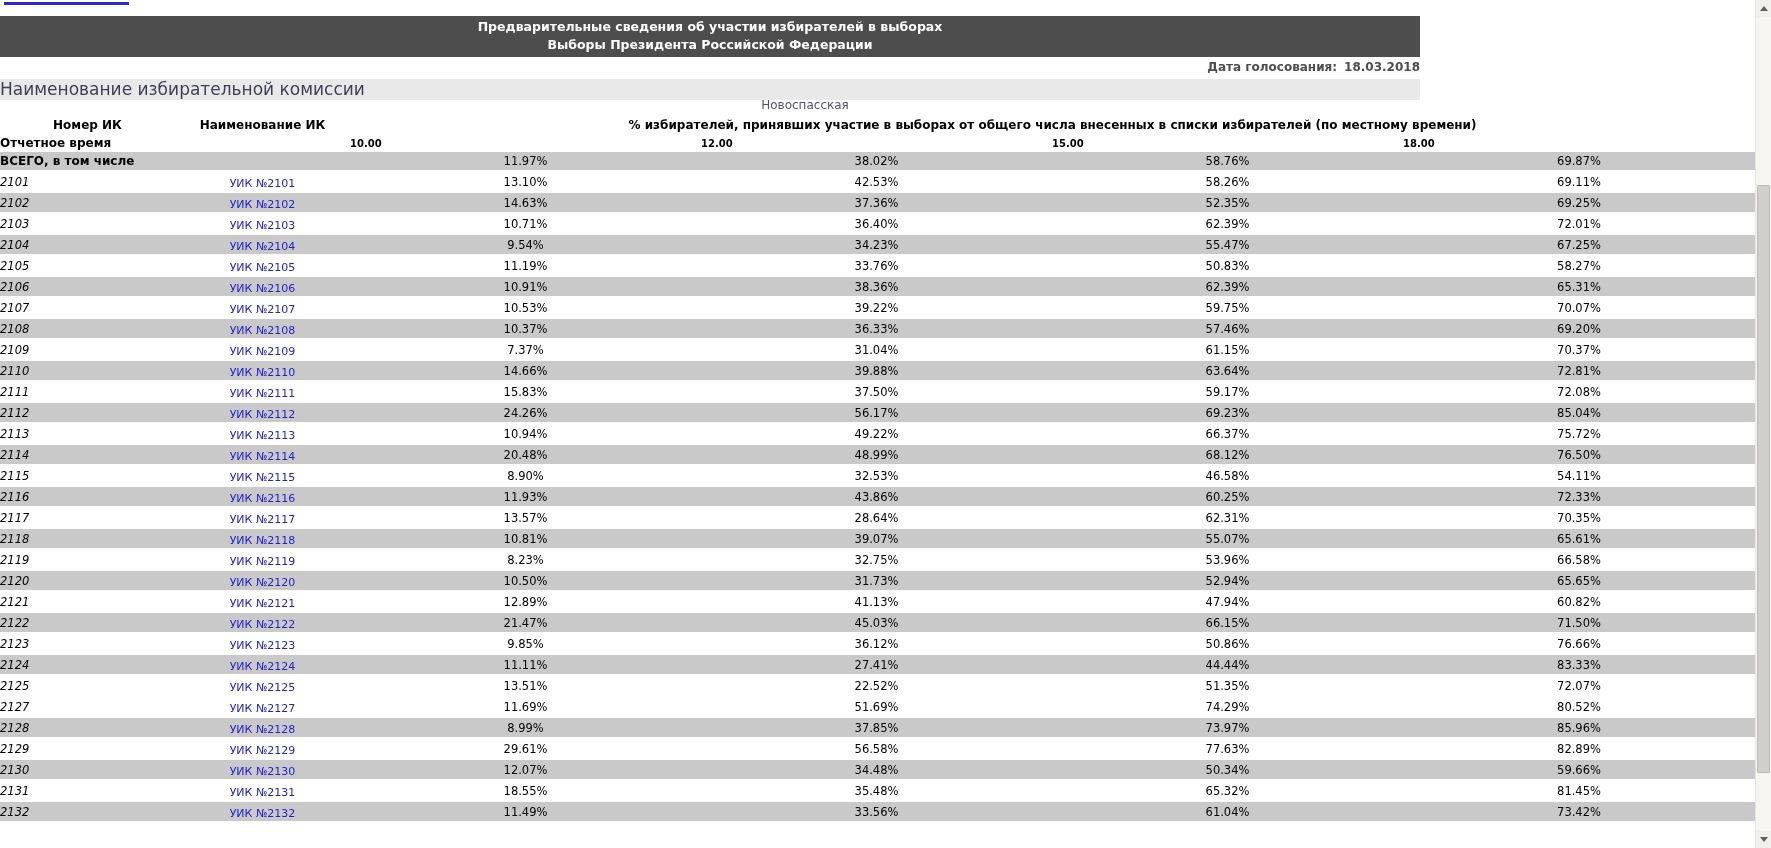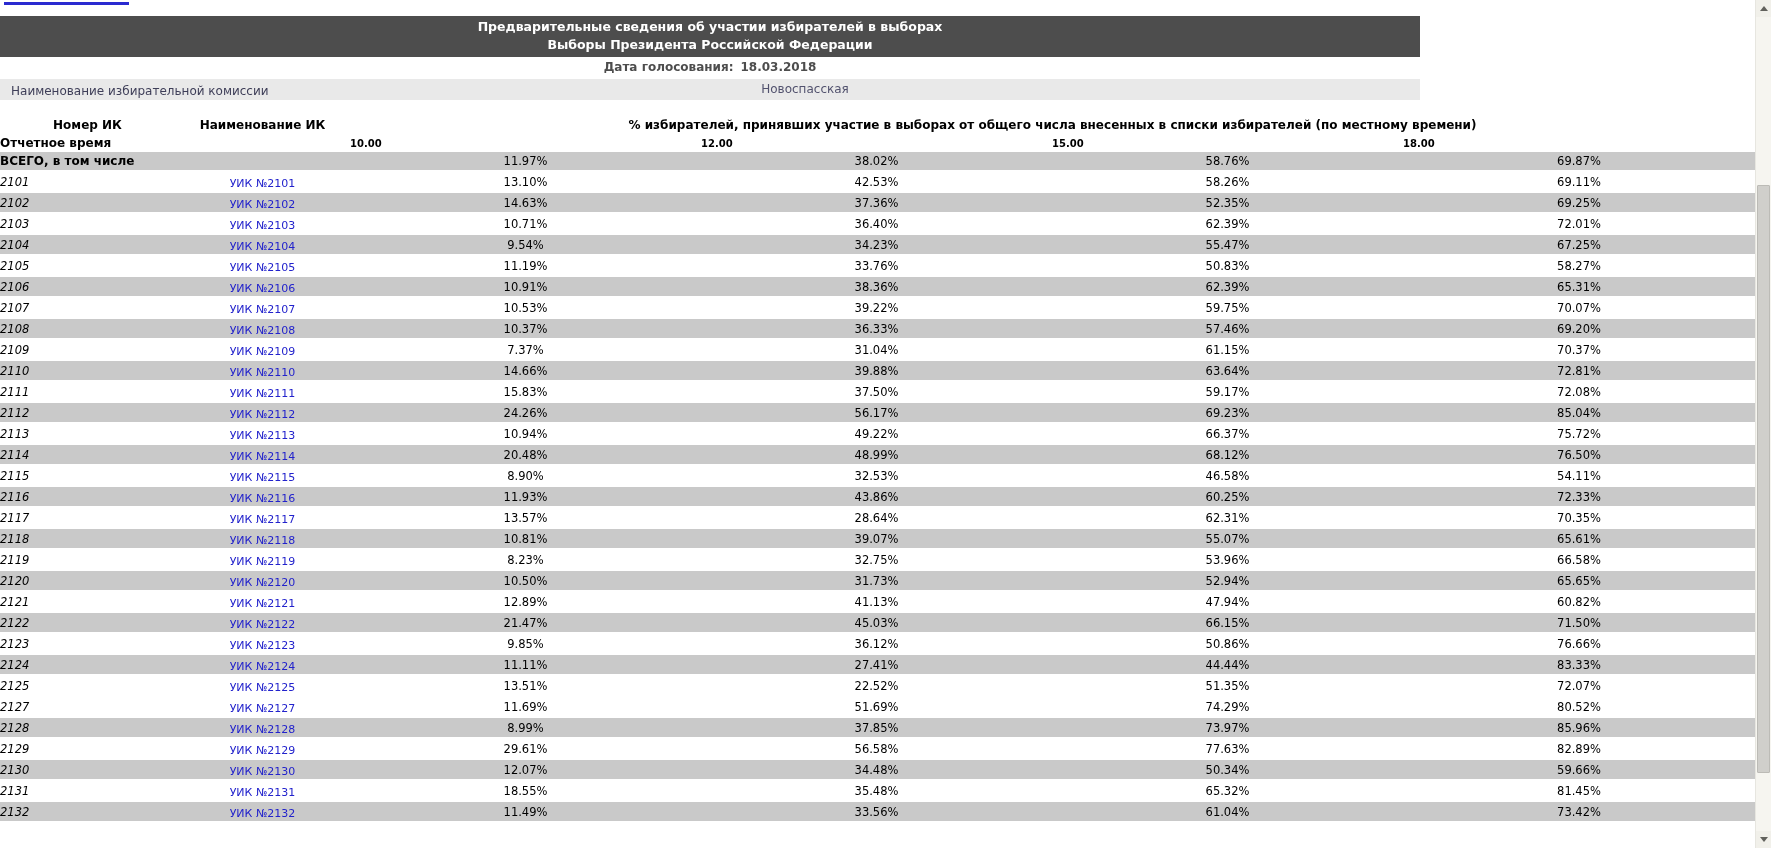--- a/index.html
+++ b/index.html
@@ -13,33 +13,33 @@
   .top-strip{height:16px;position:relative;}
   .top-link{position:absolute;left:4px;top:2px;width:125px;height:3px;background:#2a2ad0;display:block;}
 
   
   .title-band{
     background:#4d4d4d;color:#ffffff;text-align:center;
     font-weight:bold;font-size:12.5px;line-height:18px;padding:2px 0 3px 0;
   }
 
   .date-line{
-    text-align:center;font-size:12px;color:#4d4d4d;font-weight:bold;
+    text-align:right;font-size:12px;color:#4d4d4d;font-weight:bold;
     height:18px;line-height:18px;margin-top:1px;
   }
   .date-line .date-value{margin-left:7px;}
 
   .commission-row{
     background:#e9e9e9;height:21px;line-height:21px;margin-top:3px;position:relative;
   }
   .commission-label{
-    padding-left:11px;font-size:12px;color:#3e3e58;
+    padding-left:0;font-size:17px;color:#3e3e58;
   }
   .commission-value{
-    position:absolute;left:0;top:0;width:1610px;text-align:center;
+    position:absolute;left:0;top:16px;width:1610px;text-align:center;
     font-size:12px;color:#52526e;
   }
 
   table.data-table{
     border-collapse:collapse;table-layout:fixed;width:1755px;margin-top:16px;
   }
   table.data-table th, table.data-table td{
     padding:0;height:18px;vertical-align:middle;overflow:hidden;white-space:nowrap;
   }
   thead th{font-size:12px;font-weight:bold;color:#000;}

